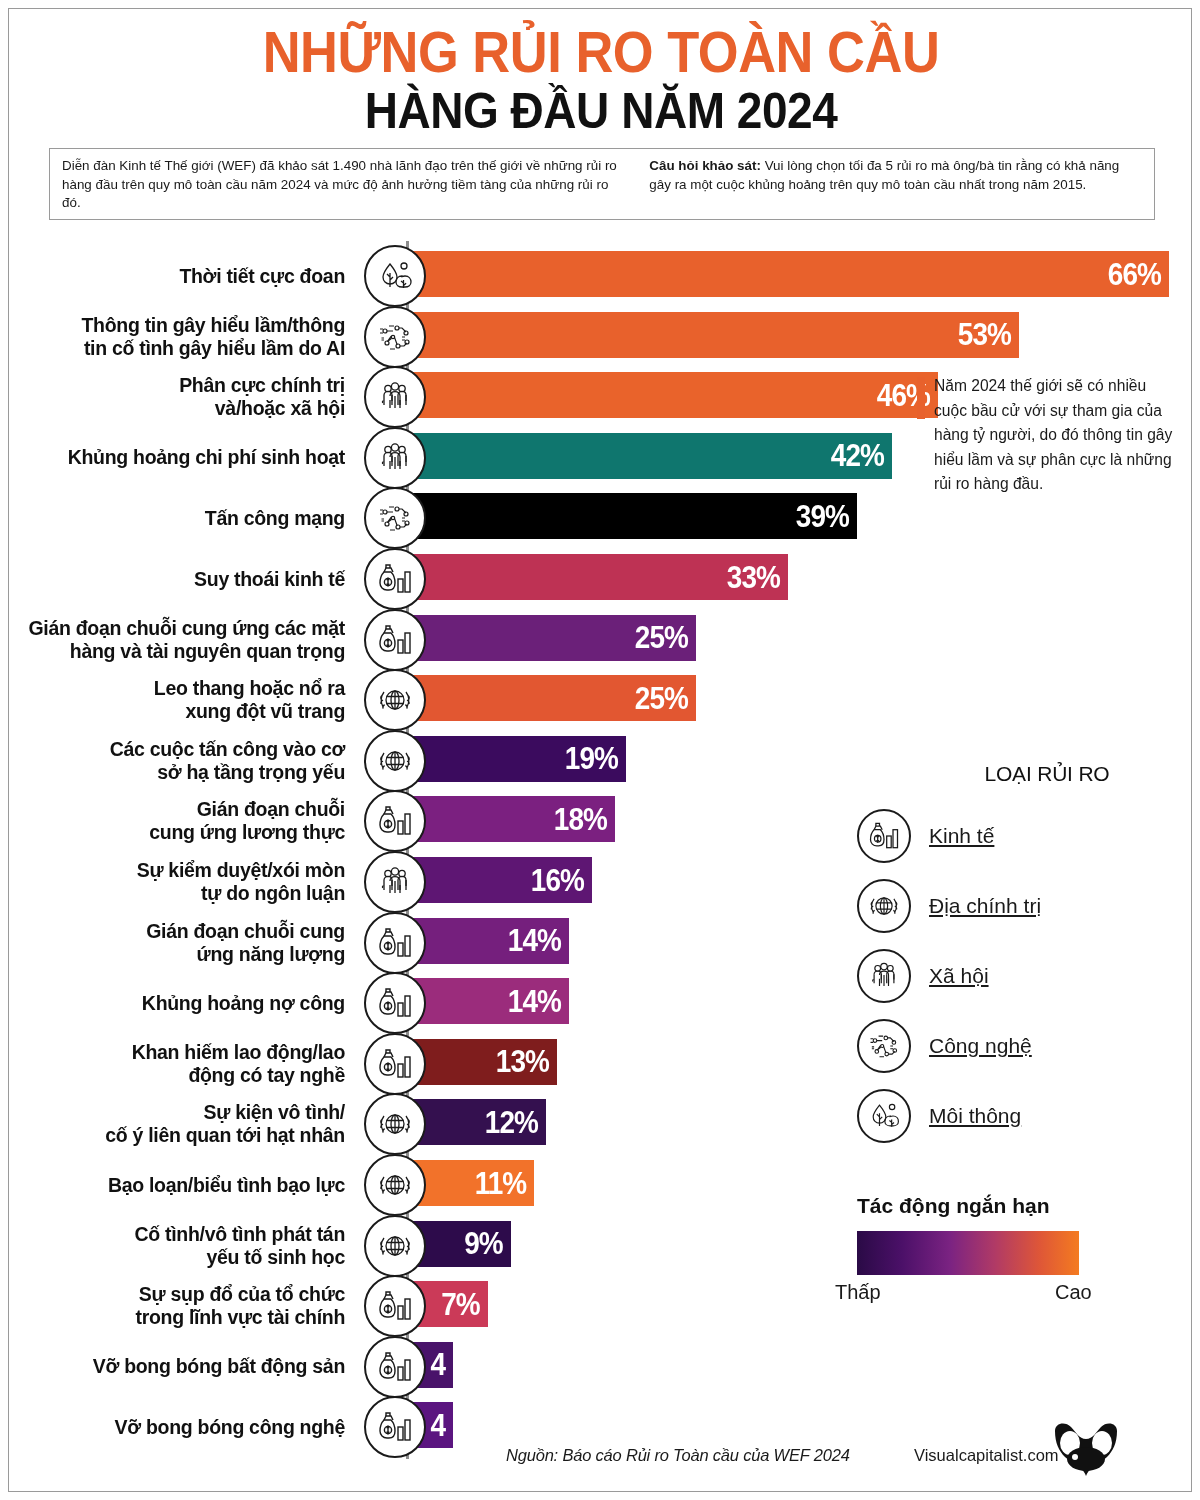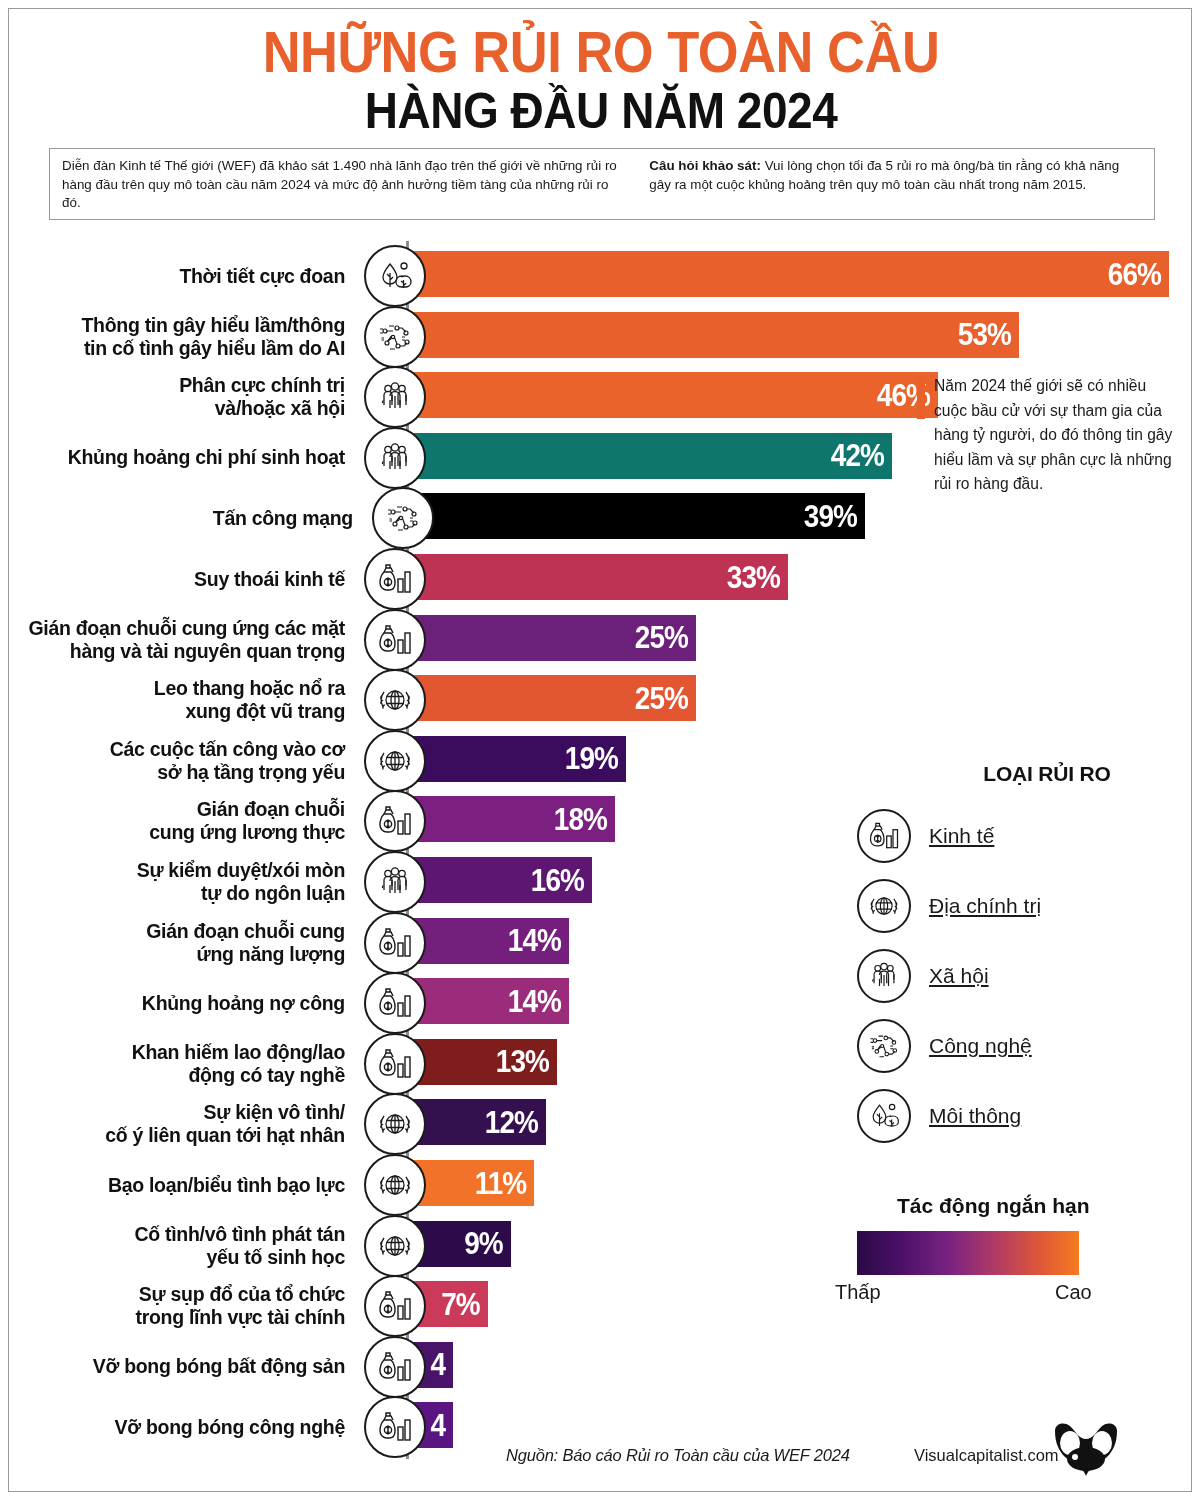--- a/index.html
+++ b/index.html
@@ -66,35 +66,35 @@
   
   .annot{
     position:absolute;left:925px;top:365px;width:240px;
     font-size:15.6px;line-height:24.5px;color:#1a1a1a;
   }
   .annot-bar{position:absolute;left:908px;top:368px;width:8px;height:42px;background:#E8612C;}
 
   
   .legend-title{
     position:absolute;left:908px;top:753px;width:260px;text-align:center;
-    font-weight:bold;font-size:21px;letter-spacing:-0.2px;color:#111;
+    font-weight:normal;font-size:21px;letter-spacing:-0.2px;color:#111;
   }
   .legend-list{position:absolute;left:848px;top:795px;width:320px;}
   .legend-item{display:flex;align-items:center;height:64px;margin-bottom:6px;text-decoration:underline;}
   .legend-badge{
     width:54px;height:54px;border-radius:50%;background:#fff;
     border:2px solid #1a1a1a;box-sizing:border-box;
     display:flex;align-items:center;justify-content:center;flex:0 0 auto;
   }
   .legend-badge svg{width:36px;height:36px;}
   .legend-text{margin-left:18px;font-size:21px;color:#1a1a1a;}
 
   
   .scale-title{
-    position:absolute;left:888px;top:1185px;font-weight:bold;font-size:21px;color:#111;
+    position:absolute;left:848px;top:1185px;font-weight:bold;font-size:21px;color:#111;
   }
   .scale-bar{
     position:absolute;left:848px;top:1222px;width:222px;height:44px;
     background:linear-gradient(to right,#2A0A46 0%, #4B1068 20%, #7B2382 42%, #B03A66 62%, #DE5638 82%, #F47B20 100%);
   }
   .scale-low{position:absolute;left:826px;top:1272px;font-size:20px;color:#1a1a1a;}
   .scale-high{position:absolute;left:1046px;top:1272px;font-size:20px;color:#1a1a1a;}
 
   
   .source{
@@ -208,21 +208,21 @@
               <path d="M9 18 v10 M17 18 v10 M23 18 v10 M31 18 v10 M15 23 v8 M25 23 v8 M20 19 v12"></path>
               <path d="M8.4 23.5 c-.9 .6 -1.2 1.6 -.8 2.6"></path>
             </g>
           </svg>
         </div>
     <div class="bar" style="top:2px;width:485.1px;background:#0f766e;">
       <span class="val">42%</span>
     </div>
 
   </div>
-  <div class="row" style="position:absolute;left:8px;top:242.4px;width:1184px;height:54px;">
+  <div class="row" style="position:absolute;left:0;top:242.4px;width:1184px;height:54px;">
     <div class="label" style="top:15.5px">
           <div>Tấn công mạng</div>
         </div>
     <div class="icon-badge" style="top:-4px">
           <svg viewBox="0 0 40 40">
             <g fill="none" stroke="#1a1a1a" stroke-width="1.2">
               <circle cx="10" cy="14" r="2"></circle>
               <circle cx="22" cy="11" r="2"></circle>
               <circle cx="31" cy="16" r="2"></circle>
               <circle cx="12" cy="26" r="2"></circle>

